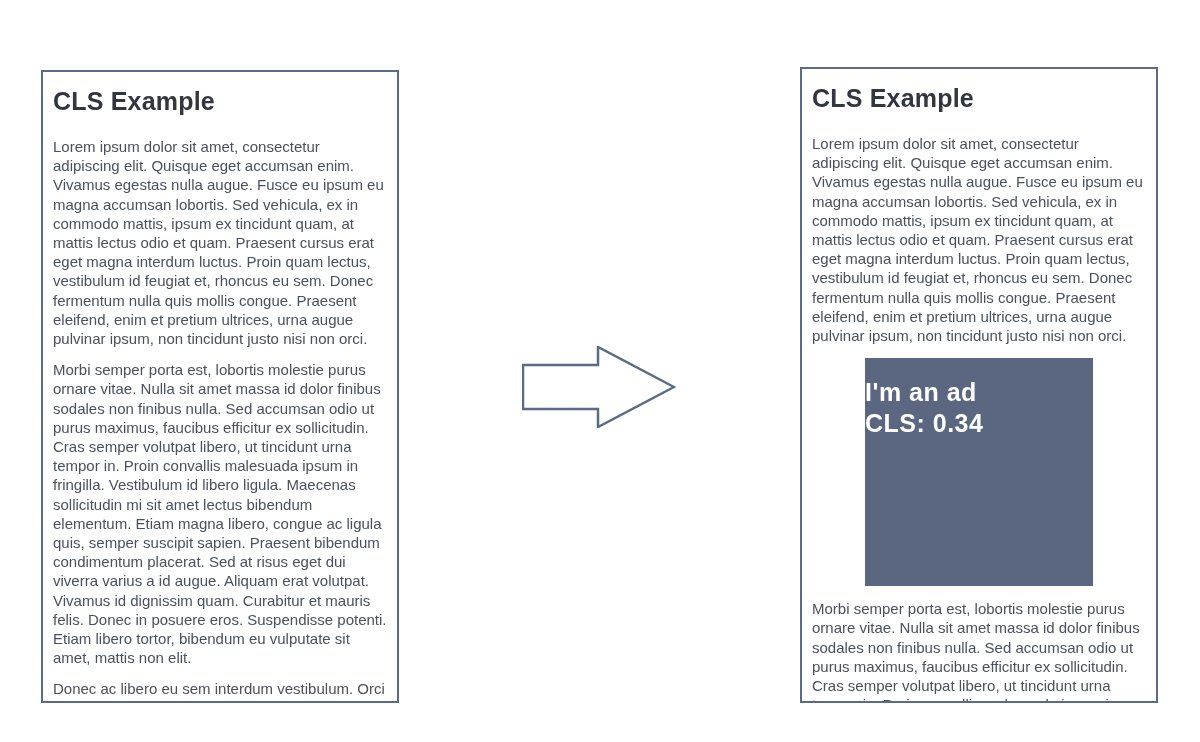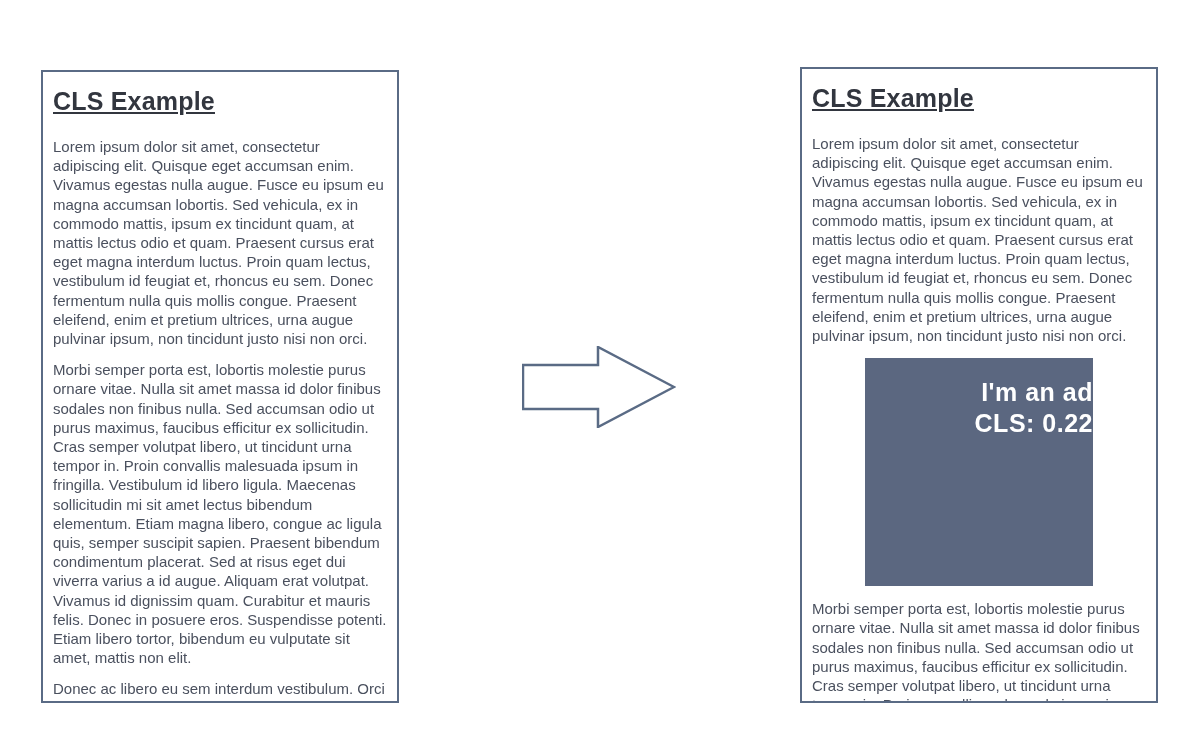--- a/index.html
+++ b/index.html
@@ -24,33 +24,32 @@
   }
   .panel-left  { left: 41px;  top: 70px; width: 358px; height: 633px; }
   .panel-right { left: 800px; top: 67px; width: 358px; height: 636px; }
   .panel-title {
     font-size: 25px;
     line-height: 29px;
     font-weight: bold;
     letter-spacing: 0.2px;
     color: var(--title-text, #32363f);
     margin: 0 0 21px 0;
-    text-decoration: underline;
   }
   .body-text {
     font-size: 15px;
     line-height: 19.2px;
     color: var(--body-text, #4a505e);
     margin: 0 0 12px 0;
   }
   .ad-box {
     width: 228px; height: 228px;
     margin: 13px auto 13px auto;
     background: var(--ad-background, #5b6780);
-    text-align: right;
+    text-align: left;
     padding-top: 19px;
   }
   .ad-line {
     color: var(--ad-text, #ffffff);
     font-weight: bold;
     font-size: 25px;
     line-height: 31px;
     letter-spacing: 0.5px;
   }
   .arrow-wrap {
@@ -82,18 +81,18 @@
     <svg viewBox="0 0 154 82" width="154" height="82" aria-hidden="true">
       <polygon points="1,19 76,19 76,1 152,41 76,81 76,63 1,63"></polygon>
     </svg>
   </div>
 
   <section class="panel panel-right">
     <h1 class="panel-title">CLS Example</h1>
     <p class="body-text">Lorem ipsum dolor sit amet, consectetur adipiscing elit. Quisque eget accumsan enim. Vivamus egestas nulla augue. Fusce eu ipsum eu magna accumsan lobortis. Sed vehicula, ex in commodo mattis, ipsum ex tincidunt quam, at mattis lectus odio et quam. Praesent cursus erat eget magna interdum luctus. Proin quam lectus, vestibulum id feugiat et, rhoncus eu sem. Donec fermentum nulla quis mollis congue. Praesent eleifend, enim et pretium ultrices, urna augue pulvinar ipsum, non tincidunt justo nisi non orci.</p>
     <div class="ad-box">
       <div class="ad-line">I'm an ad</div>
-      <div class="ad-line">CLS: 0.22</div>
+      <div class="ad-line">CLS: 0.34</div>
     </div>
     <p class="body-text">Morbi semper porta est, lobortis molestie purus ornare vitae. Nulla sit amet massa id dolor finibus sodales non finibus nulla. Sed accumsan odio ut purus maximus, faucibus efficitur ex sollicitudin. Cras semper volutpat libero, ut tincidunt urna tempor in. Proin convallis malesuada ipsum in fringilla. Vestibulum id libero ligula. Maecenas sollicitudin mi sit amet lectus bibendum elementum. Etiam magna libero, congue ac ligula quis, semper suscipit sapien. Praesent bibendum condimentum placerat. Sed at risus eget dui viverra varius a id augue. Aliquam erat volutpat. Vivamus id dignissim quam. Curabitur et mauris felis. Donec in posuere eros. Suspendisse potenti. Etiam libero tortor, bibendum eu vulputate sit amet, mattis non elit.</p>
   </section>
 
 </div>
 
 </body></html>

